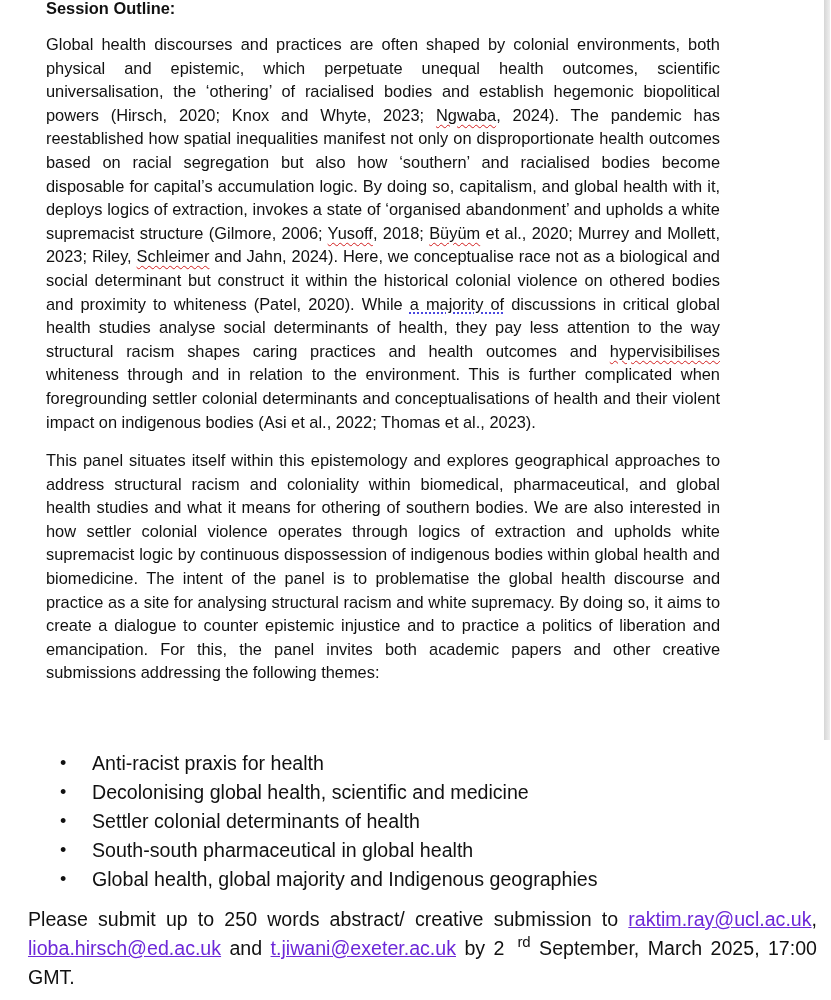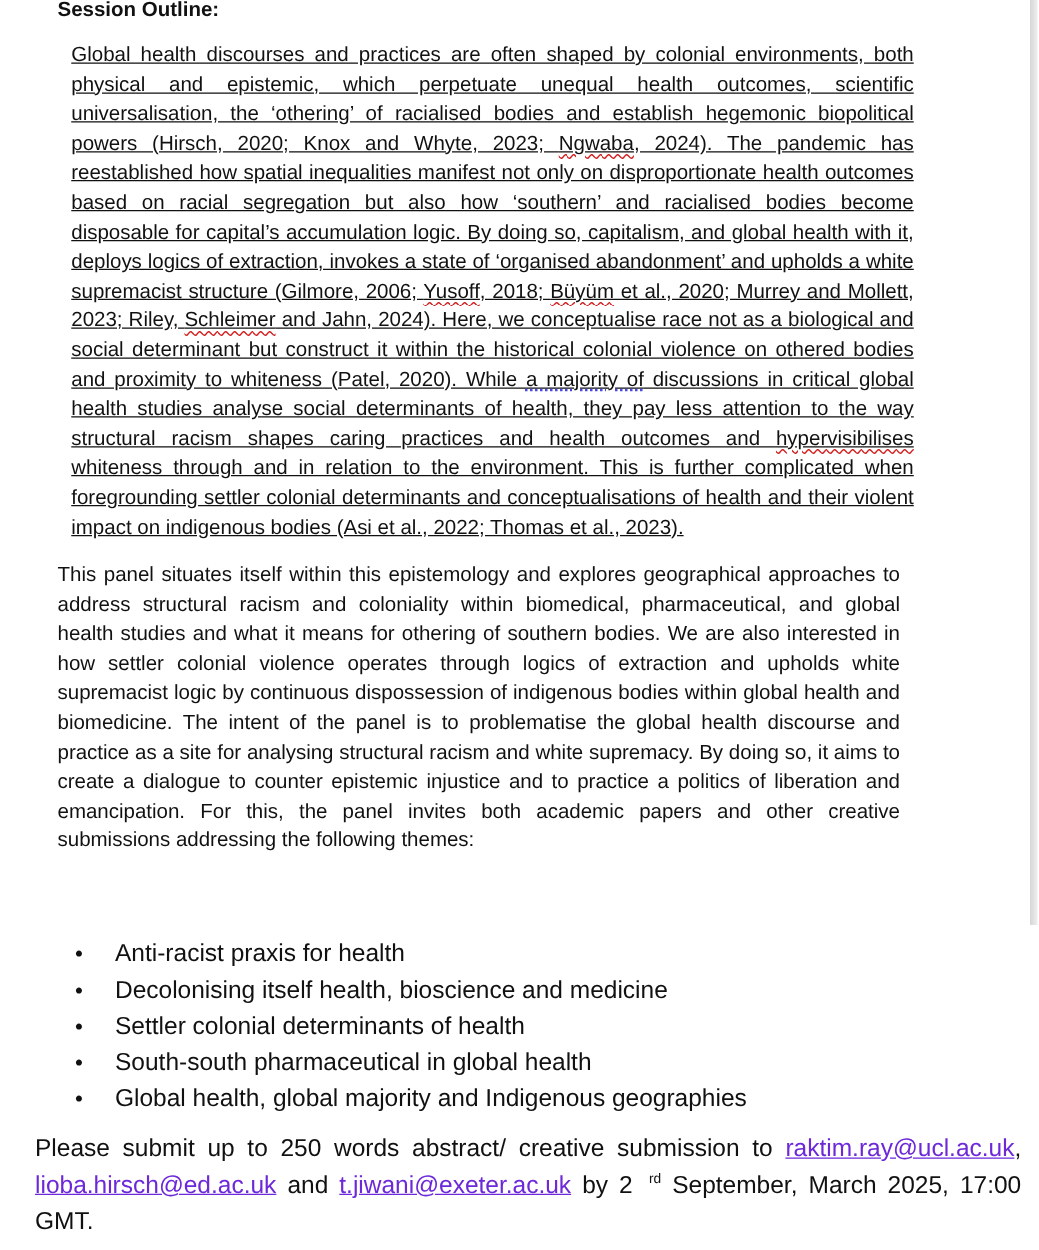--- a/index.html
+++ b/index.html
@@ -15,54 +15,54 @@
   }
   .doc {
     position: absolute; left: 46px; top: 0; width: 674px;
     font-size: 16.4px; line-height: 23.6px;
   }
   .heading {
     font-weight: bold; font-size: 16.4px; margin: 0;
     position: absolute; top: -3px; left: 0;
   }
   .para { margin: 0; text-align: justify; text-align-last: left; }
-  #p1 { position: absolute; top: 33px; left: 11px; width: 674px; text-decoration: underline; }
+  #p1 { position: absolute; top: 33px; left: 0; width: 674px; }
   #p2 { position: absolute; top: 449px; left: 0; width: 674px; }
   .sp { text-decoration: underline wavy #d21f1f; text-decoration-thickness: 1px; text-underline-offset: 3px; }
   .gram { text-decoration: underline dotted #4a48e0; text-decoration-thickness: 2px; text-underline-offset: 3px; }
   .themes {
     position: absolute; left: 56px; top: 749px; margin: 0; padding: 0;
     list-style: none; font-size: 19.6px; line-height: 29px;
   }
   .themes li { position: relative; padding-left: 36px; }
   .themes li .bullet {
     position: absolute; left: 4px; top: 0; font-size: 18px;
   }
   .submit {
     position: absolute; left: 28px; top: 905px; width: 789px;
     font-size: 19.6px; line-height: 29px; margin: 0;
     text-align: justify; text-align-last: left;
   }
   .link { color: #6d28d9; text-decoration: underline; cursor: pointer; }
-  sup { font-size: 11px; line-height: 0; vertical-align: super; padding-left: 13px; }
+  sup { font-size: 15px; line-height: 0; vertical-align: super; padding-left: 13px; }
 </style>
 </head>
 <body>
 
 <div class="page-edge"></div>
 
 <div class="doc">
   <p class="heading">Session Outline:</p>
 
   <p class="para" id="p1"><span>Global health discourses and practices are often shaped by colonial environments, both physical and epistemic, which perpetuate unequal health outcomes, scientific universalisation, the ‘othering’ of racialised bodies and establish hegemonic biopolitical powers (Hirsch, 2020; Knox and Whyte, 2023; </span><span class="sp">Ngwaba</span><span>, 2024). The pandemic has reestablished how spatial inequalities manifest not only on disproportionate health outcomes based on racial segregation but also how ‘southern’ and racialised bodies become disposable for capital’s accumulation logic. By doing so, capitalism, and global health with it, deploys logics of extraction, invokes a state of ‘organised abandonment’ and upholds a white supremacist structure (Gilmore, 2006; </span><span class="sp">Yusoff</span><span>, 2018; </span><span class="sp">Büyüm</span><span> et al., 2020; Murrey and Mollett, 2023; Riley, </span><span class="sp">Schleimer</span><span> and Jahn, 2024). Here, we conceptualise race not as a biological and social determinant but construct it within the historical colonial violence on othered bodies and proximity to whiteness (Patel, 2020). While </span><span class="gram">a majority of</span><span> discussions in critical global health studies analyse social determinants of health, they pay less attention to the way structural racism shapes caring practices and health outcomes and </span><span class="sp">hypervisibilises</span><span> whiteness through and in relation to the environment. This is further complicated when foregrounding settler colonial determinants and conceptualisations of health and their violent impact on indigenous bodies (Asi et al., 2022; Thomas et al., 2023).</span></p>
 
   <p class="para" id="p2">This panel situates itself within this epistemology and explores geographical approaches to address structural racism and coloniality within biomedical, pharmaceutical, and global health studies and what it means for othering of southern bodies. We are also interested in how settler colonial violence operates through logics of extraction and upholds white supremacist logic by continuous dispossession of indigenous bodies within global health and biomedicine. The intent of the panel is to problematise the global health discourse and practice as a site for analysing structural racism and white supremacy. By doing so, it aims to create a dialogue to counter epistemic injustice and to practice a politics of liberation and emancipation. For this, the panel invites both academic papers and other creative submissions addressing the following themes:</p>
 </div>
 
 <ul class="themes">
   <li><span class="bullet">•</span><span>Anti-racist praxis for health</span></li>
-  <li><span class="bullet">•</span><span>Decolonising itself health, bioscience and medicine</span></li>
+  <li><span class="bullet">•</span><span>Decolonising global health, scientific and medicine</span></li>
   <li><span class="bullet">•</span><span>Settler colonial determinants of health</span></li>
   <li><span class="bullet">•</span><span>South-south pharmaceutical in global health</span></li>
   <li><span class="bullet">•</span><span>Global health, global majority and Indigenous geographies</span></li>
 </ul>
 
 <p class="submit"><span>Please submit up to 250 words abstract/ creative submission to </span><a class="link">raktim.ray@ucl.ac.uk</a><span>, </span><a class="link">lioba.hirsch@ed.ac.uk</a><span> and </span><a class="link">t.jiwani@exeter.ac.uk</a><span> by 2</span><sup>rd</sup><span> September, March 2025, 17:00 GMT.</span></p>
 
 </body></html>

